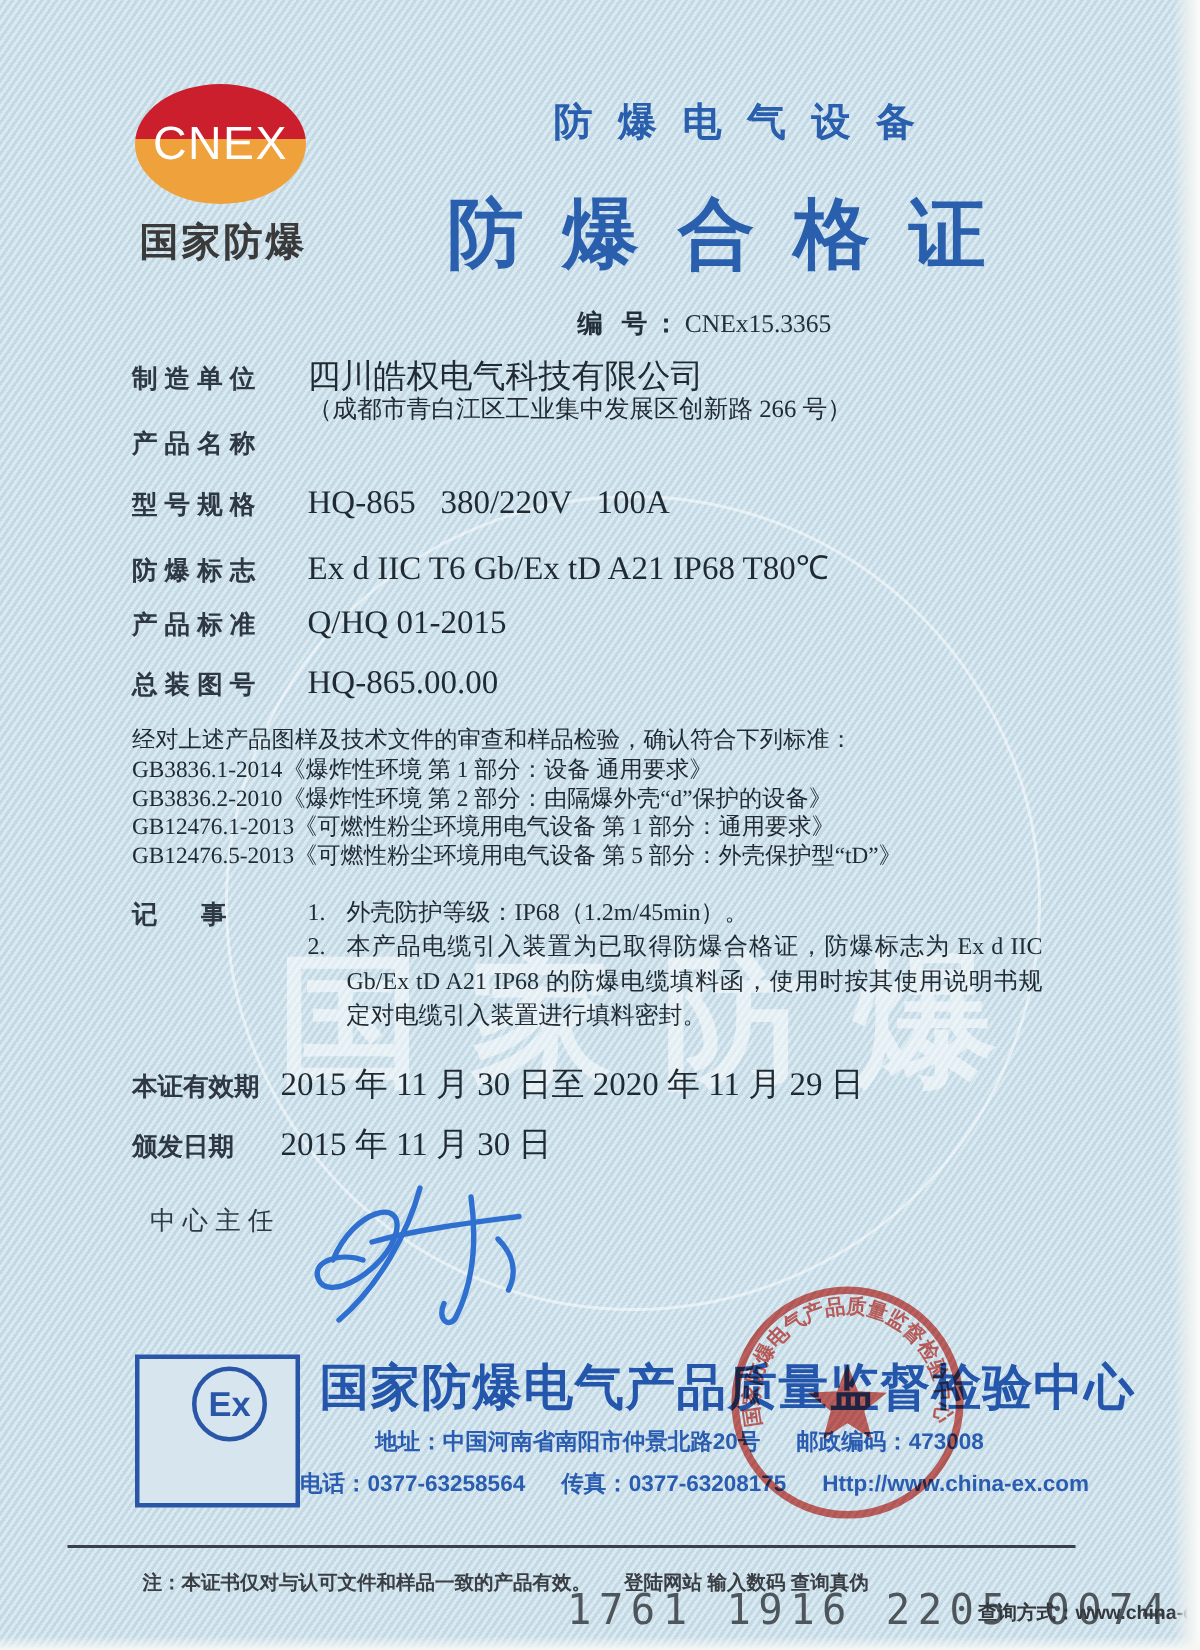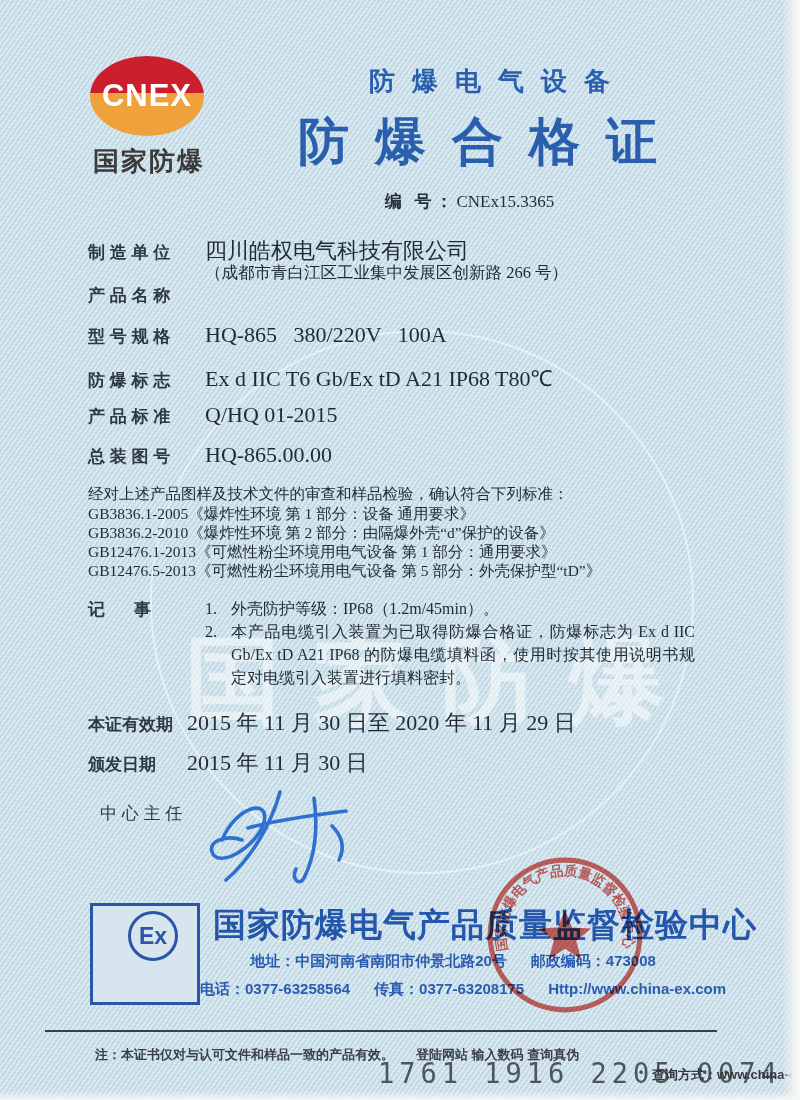--- a/index.html
+++ b/index.html
@@ -9,25 +9,25 @@
     background-image:repeating-linear-gradient(125deg, rgba(255,255,255,.28) 0 2px, rgba(158,196,216,.22) 2px 4px);
   }
   
   .wm-circle{position:absolute;left:150px;top:330px;width:540px;height:540px;border:2px solid rgba(255,255,255,.5);border-radius:50%;}
   .wm-text{position:absolute;left:185px;top:618px;font-size:96px;font-weight:bold;letter-spacing:32px;color:rgba(255,255,255,.5);font-family:"Liberation Sans",sans-serif;}
   .edge-right{position:absolute;top:0;right:0;width:18px;height:1100px;background:linear-gradient(to right, rgba(205,224,234,0), #e9eef0 55%, #fbfbf9);}
   .edge-bottom{position:absolute;left:0;bottom:0;width:800px;height:9px;background:linear-gradient(to bottom, rgba(205,224,234,0), #f6f7f5);}
   
   .logo{position:absolute;left:90px;top:56px;width:118px;text-align:center;}
   .logo-ellipse{width:114px;height:80px;border-radius:50%;background:linear-gradient(to bottom,#cb1f2e 0 46%, #efa13b 46% 100%);display:flex;align-items:center;justify-content:center;}
-  .logo-ellipse span{color:#fff;font-weight:bold;font-size:31px;letter-spacing:1px;font-family:"Liberation Sans",sans-serif;}
+  .logo-ellipse span{color:#fff;font-weight:normal;font-size:31px;letter-spacing:1px;font-family:"Liberation Sans",sans-serif;}
   .logo-caption{margin-top:8px;font-size:26px;font-weight:bold;color:#3a3a3a;letter-spacing:2px;}
   .titles{position:absolute;left:225px;right:70px;top:64px;text-align:center;color:#2a5fae;}
   .subtitle{font-size:26px;font-weight:bold;letter-spacing:17px;text-indent:17px;padding-left:24px;}
-  .title{margin-top:9px;font-size:51px;font-weight:bold;letter-spacing:26px;text-indent:26px;}
+  .title{margin-top:23px;font-size:51px;font-weight:bold;letter-spacing:26px;text-indent:26px;}
   .certno{margin-top:13px;font-size:17px;color:#23303b;transform:translateX(-32px);}
   .certno .lbl{font-weight:bold;letter-spacing:4px;padding-left:48px;}
   .certno .num{font-family:"Liberation Serif",serif;}
   
   .field{position:absolute;left:88px;right:55px;display:flex;align-items:baseline;}
   .flabel{flex:none;width:117px;font-size:17px;font-weight:bold;color:#2e3842;}
   .fvalue{flex:1;font-size:22px;color:#1f2a33;font-family:Liberation Serif, serif;white-space:pre-wrap;}
   .addr-row{position:absolute;left:205px;right:55px;font-size:16.5px;color:#1f2a33;font-family:"Liberation Serif","DejaVu Serif",serif;}
   
   .standards{position:absolute;left:88px;top:484px;width:650px;font-size:15.5px;line-height:19px;color:#1f2a33;font-family:"Liberation Serif","DejaVu Serif",serif;}
@@ -106,21 +106,21 @@
     <span class="flabel">产 品 标 准</span>
     <span class="fvalue">Q/HQ 01-2015</span>
   </div>
   <div class="field" style="top:442px">
     <span class="flabel">总 装 图 号</span>
     <span class="fvalue">HQ-865.00.00</span>
   </div>
 
   <div class="standards">
     <div class="intro">经对上述产品图样及技术文件的审查和样品检验，确认符合下列标准：</div>
-    <div>GB3836.1-2005《爆炸性环境 第 1 部分：设备 通用要求》</div>
+    <div>GB3836.1-2014《爆炸性环境 第 1 部分：设备 通用要求》</div>
     <div>GB3836.2-2010《爆炸性环境 第 2 部分：由隔爆外壳“d”保护的设备》</div>
     <div>GB12476.1-2013《可燃性粉尘环境用电气设备 第 1 部分：通用要求》</div>
     <div>GB12476.5-2013《可燃性粉尘环境用电气设备 第 5 部分：外壳保护型“tD”》</div>
   </div>
 
   <div class="notes-label">记　事</div>
   <div class="notes">
     <div class="note-item">
       <span class="num">1.</span>
       <span class="txt">外壳防护等级：IP68（1.2m/45min）。</span>

